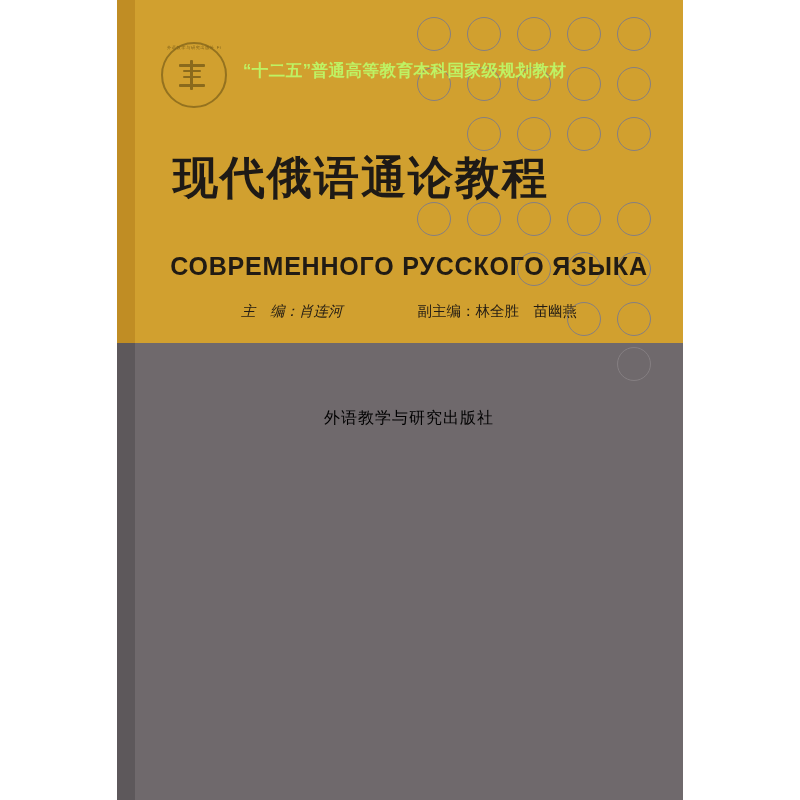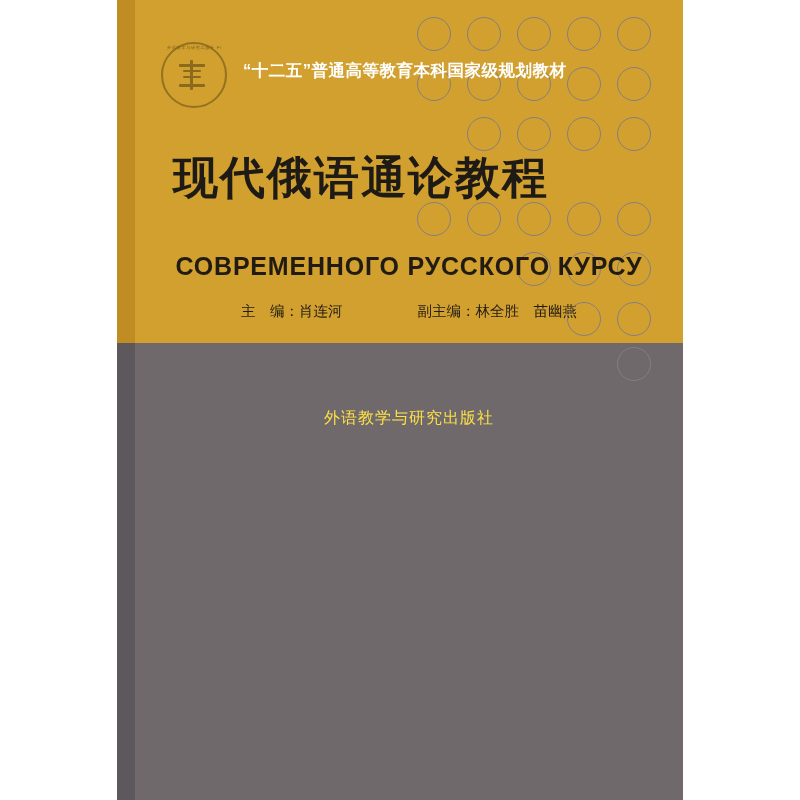--- a/index.html
+++ b/index.html
@@ -105,21 +105,21 @@
     background: #8a6a1c;
     border-radius: 1px;
   }
   .series-line {
     position: absolute;
     left: 126px;
     top: 60px;
     width: 420px;
     font-size: 16.5px;
     font-weight: bold;
-    color: #ffffff;
+    color: #bef264;
     letter-spacing: 0.5px;
     font-family: "Liberation Sans", sans-serif;
     white-space: nowrap;
   }
   .title-cn {
     position: absolute;
     left: 18px;
     top: 148px;
     width: 452px;
     text-align: center;
@@ -159,20 +159,21 @@
     top: 302px;
     width: 548px;
     text-align: center;
     font-size: 14.5px;
     color: #231c14;
     font-family: "Liberation Sans", sans-serif;
   }
   .authors .editor {
     display: inline-block;
     margin-right: 40px;
+    font-style: italic;
   }
   .authors .assoc {
     display: inline-block;
     margin-left: 31px;
   }
   
   .grey-panel {
     position: absolute;
     left: 0;
     top: 343px;
@@ -203,21 +204,21 @@
     border-radius: 50%;
     box-sizing: border-box;
   }
   .publisher {
     position: absolute;
     left: 18px;
     top: 408px;
     width: 548px;
     text-align: center;
     font-size: 16px;
-    color: #fde047;
+    color: #000000;
     letter-spacing: 1px;
     font-family: "Liberation Sans", sans-serif;
   }
 </style>
 </head>
 <body>
 
 <div id="page">
 
   <div class="cover">
@@ -275,21 +276,21 @@
       <div class="bar" style="left:18px; top:22px; width:26px; height:2.5px;"></div>
       <div class="bar" style="left:18px; top:42px; width:26px; height:2.5px;"></div>
       <div class="bar" style="left:29px; top:18px; width:3px; height:30px;"></div>
       <div class="bar" style="left:22px; top:28px; width:18px; height:2px;"></div>
       <div class="bar" style="left:22px; top:34px; width:18px; height:2px;"></div>
     </div>
 
     <div class="series-line">“十二五”普通高等教育本科国家级规划教材</div>
 
     <div class="title-cn">现代俄语通论教程</div>
-    <div class="title-ru2">СОВРЕМЕННОГО РУССКОГО КУРСУ</div>
+    <div class="title-ru2">СОВРЕМЕННОГО РУССКОГО ЯЗЫКА</div>
 
     <div class="authors">
       <span class="editor">主　编：肖连河</span>
       <span class="assoc">副主编：林全胜　苗幽燕</span>
     </div>
 
     <div class="publisher">外语教学与研究出版社</div>
 
   </div>
 </div>

